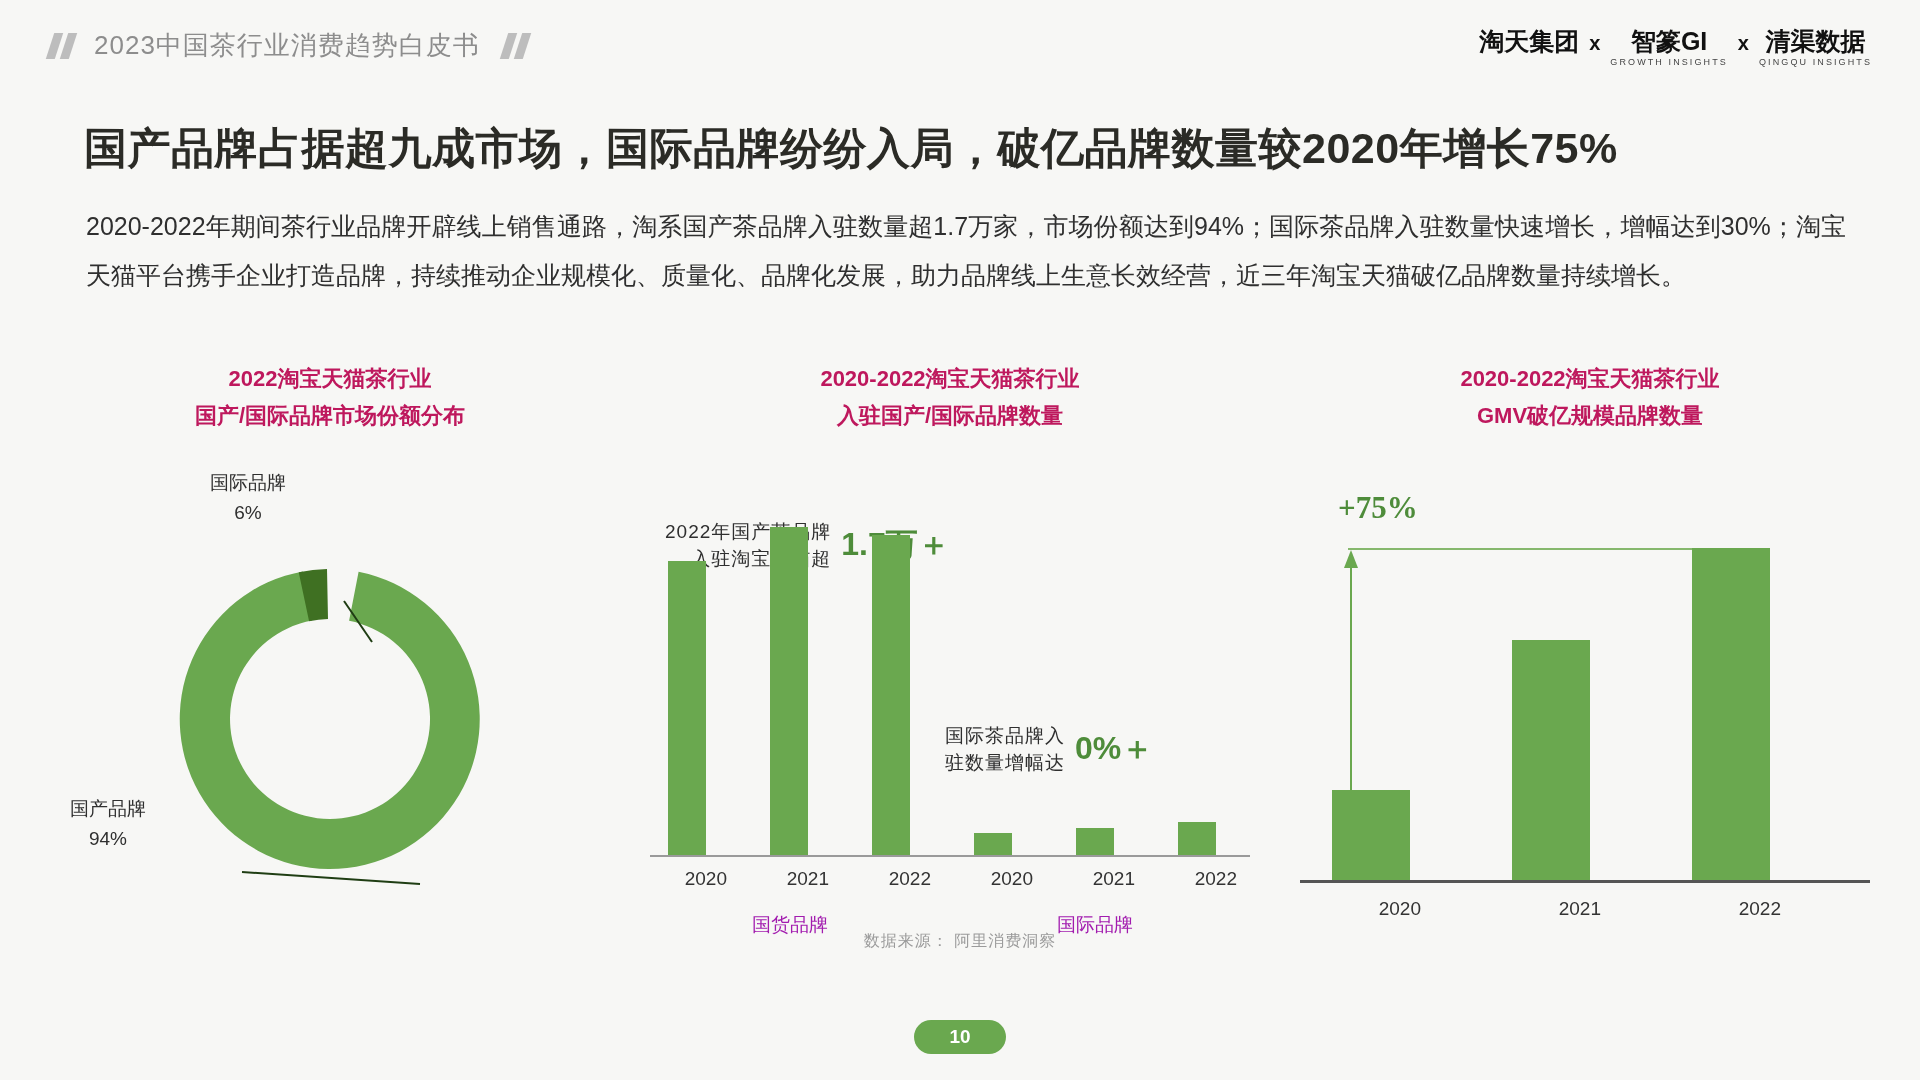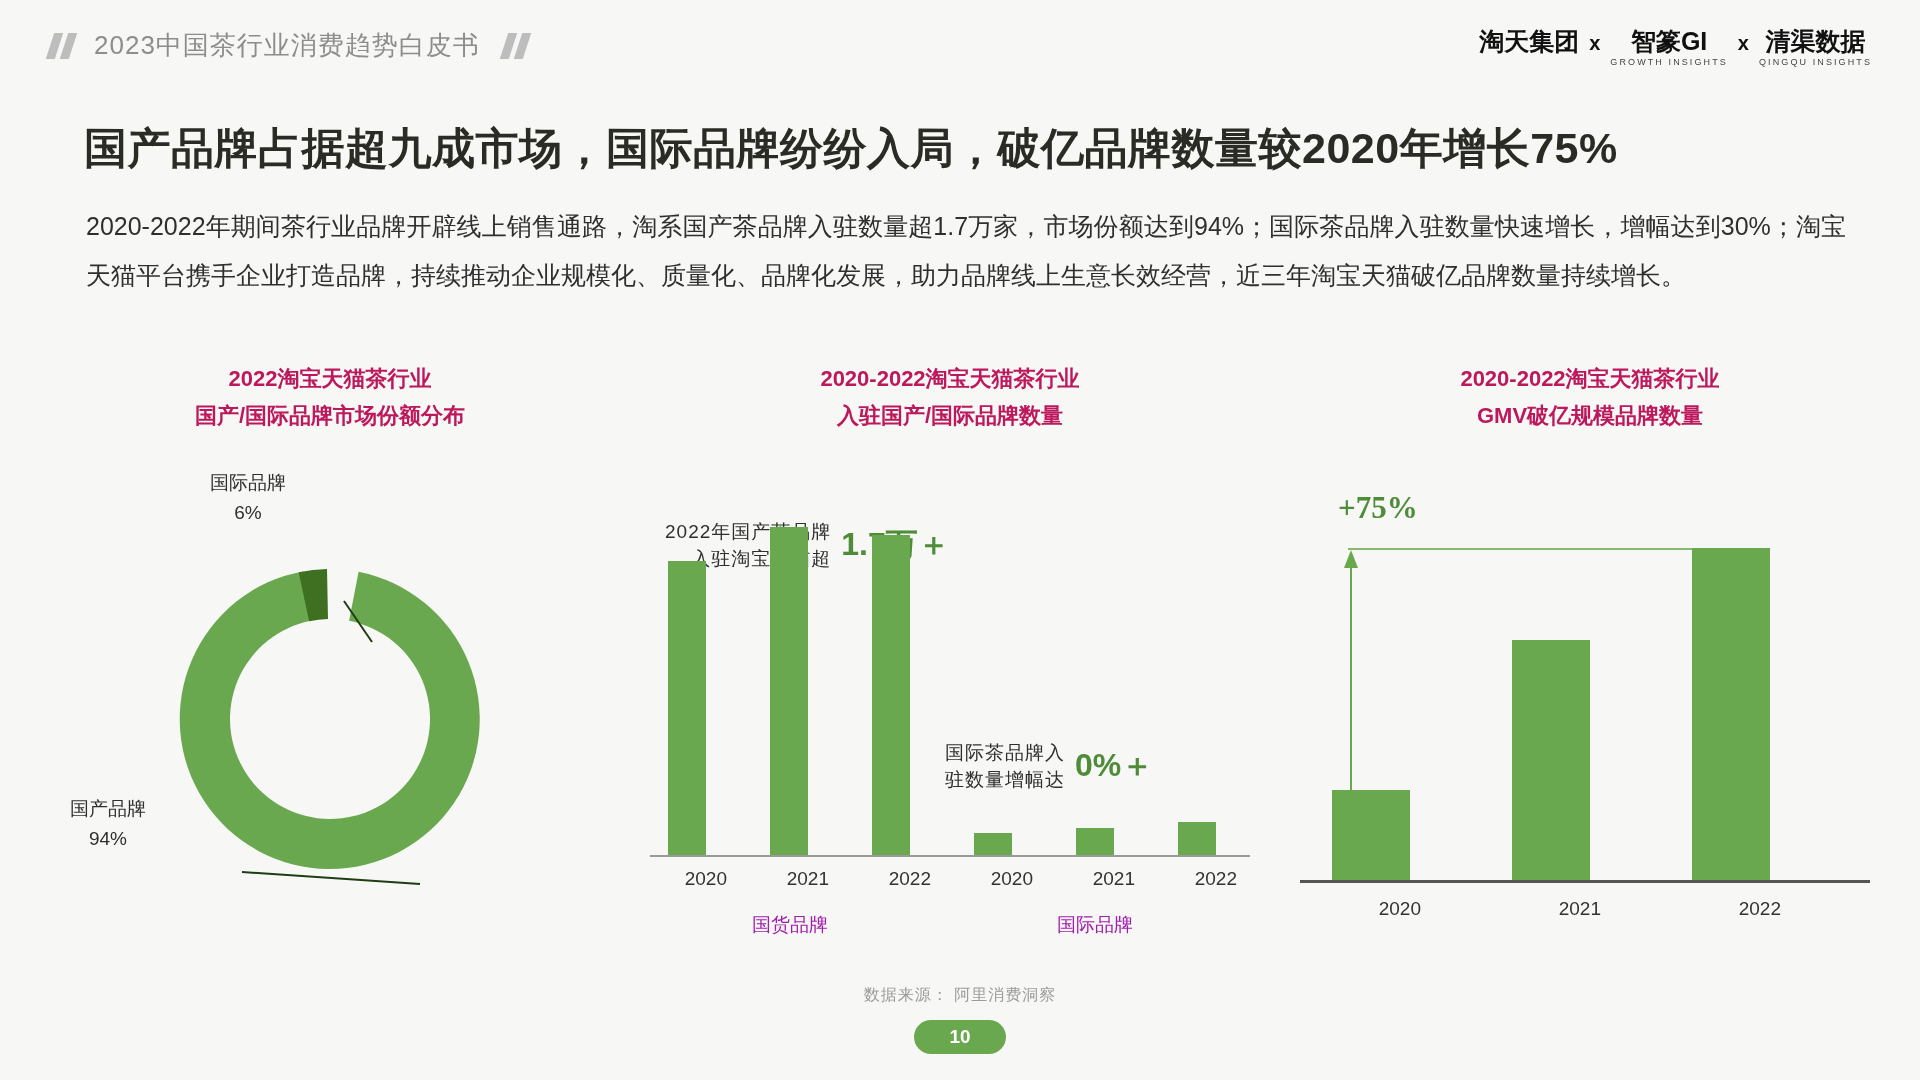--- a/index.html
+++ b/index.html
@@ -70,21 +70,21 @@
   .xtick { position: absolute; font-size: 19px; color: #333; text-align: right; }
   .grp { position: absolute; font-size: 19px; color: #a21caf; text-align: center; }
 
   .callout { position: absolute; display: flex; align-items: center; gap: 10px; }
   .callout-txt { font-size: 19px; color: #2f2f2f; line-height: 27px; text-align: right; letter-spacing: 1px;}
   .callout-big { font-size: 32px; font-weight: bold; color: #4e8c3a; white-space: nowrap; }
 
   .plus75 { position: absolute; font-size: 31px; font-weight: bold; color: #4e8c3a; font-family: Liberation Serif, serif; }
 
   
-  .src { position: absolute; left: 0; top: 985px; width: 1920px; text-align: center;
+  .src { position: absolute; left: 0; top: 931px; width: 1920px; text-align: center;
          font-size: 16px; color: #9b9b9b; letter-spacing: 1px; }
   .pagebadge {
     position: absolute; left: 50%; transform: translateX(-50%); top: 1020px;
     width: 92px; height: 34px; border-radius: 17px; background: #6aa84f;
     color: #fff; font-size: 19px; font-weight: bold;
     display: flex; align-items: center; justify-content: center;
   }
 </style>
 </head>
 <body>
@@ -157,21 +157,21 @@
     <div class="barchart" style="width:620px;height:490px;">
 
       <div class="callout" style="left:25px; top:58px;">
         <div class="callout-txt">
           <div>2022年国产茶品牌</div>
           <div>入驻淘宝天猫超</div>
         </div>
         <div class="callout-big">1.7万＋</div>
       </div>
 
-      <div class="callout" style="left:305px; top:279px;">
+      <div class="callout" style="left:305px; top:262px;">
         <div class="callout-txt">
           <div>国际茶品牌入</div>
           <div>驻数量增幅达</div>
         </div>
         <div class="callout-big">0%＋</div>
       </div>
 
       <div class="axis" style="left:10px; top:395px; width:600px; height:2px;"></div>
 
       <div class="bar" style="left:28px; bottom:95px; width:38px; height:294px;"></div>

